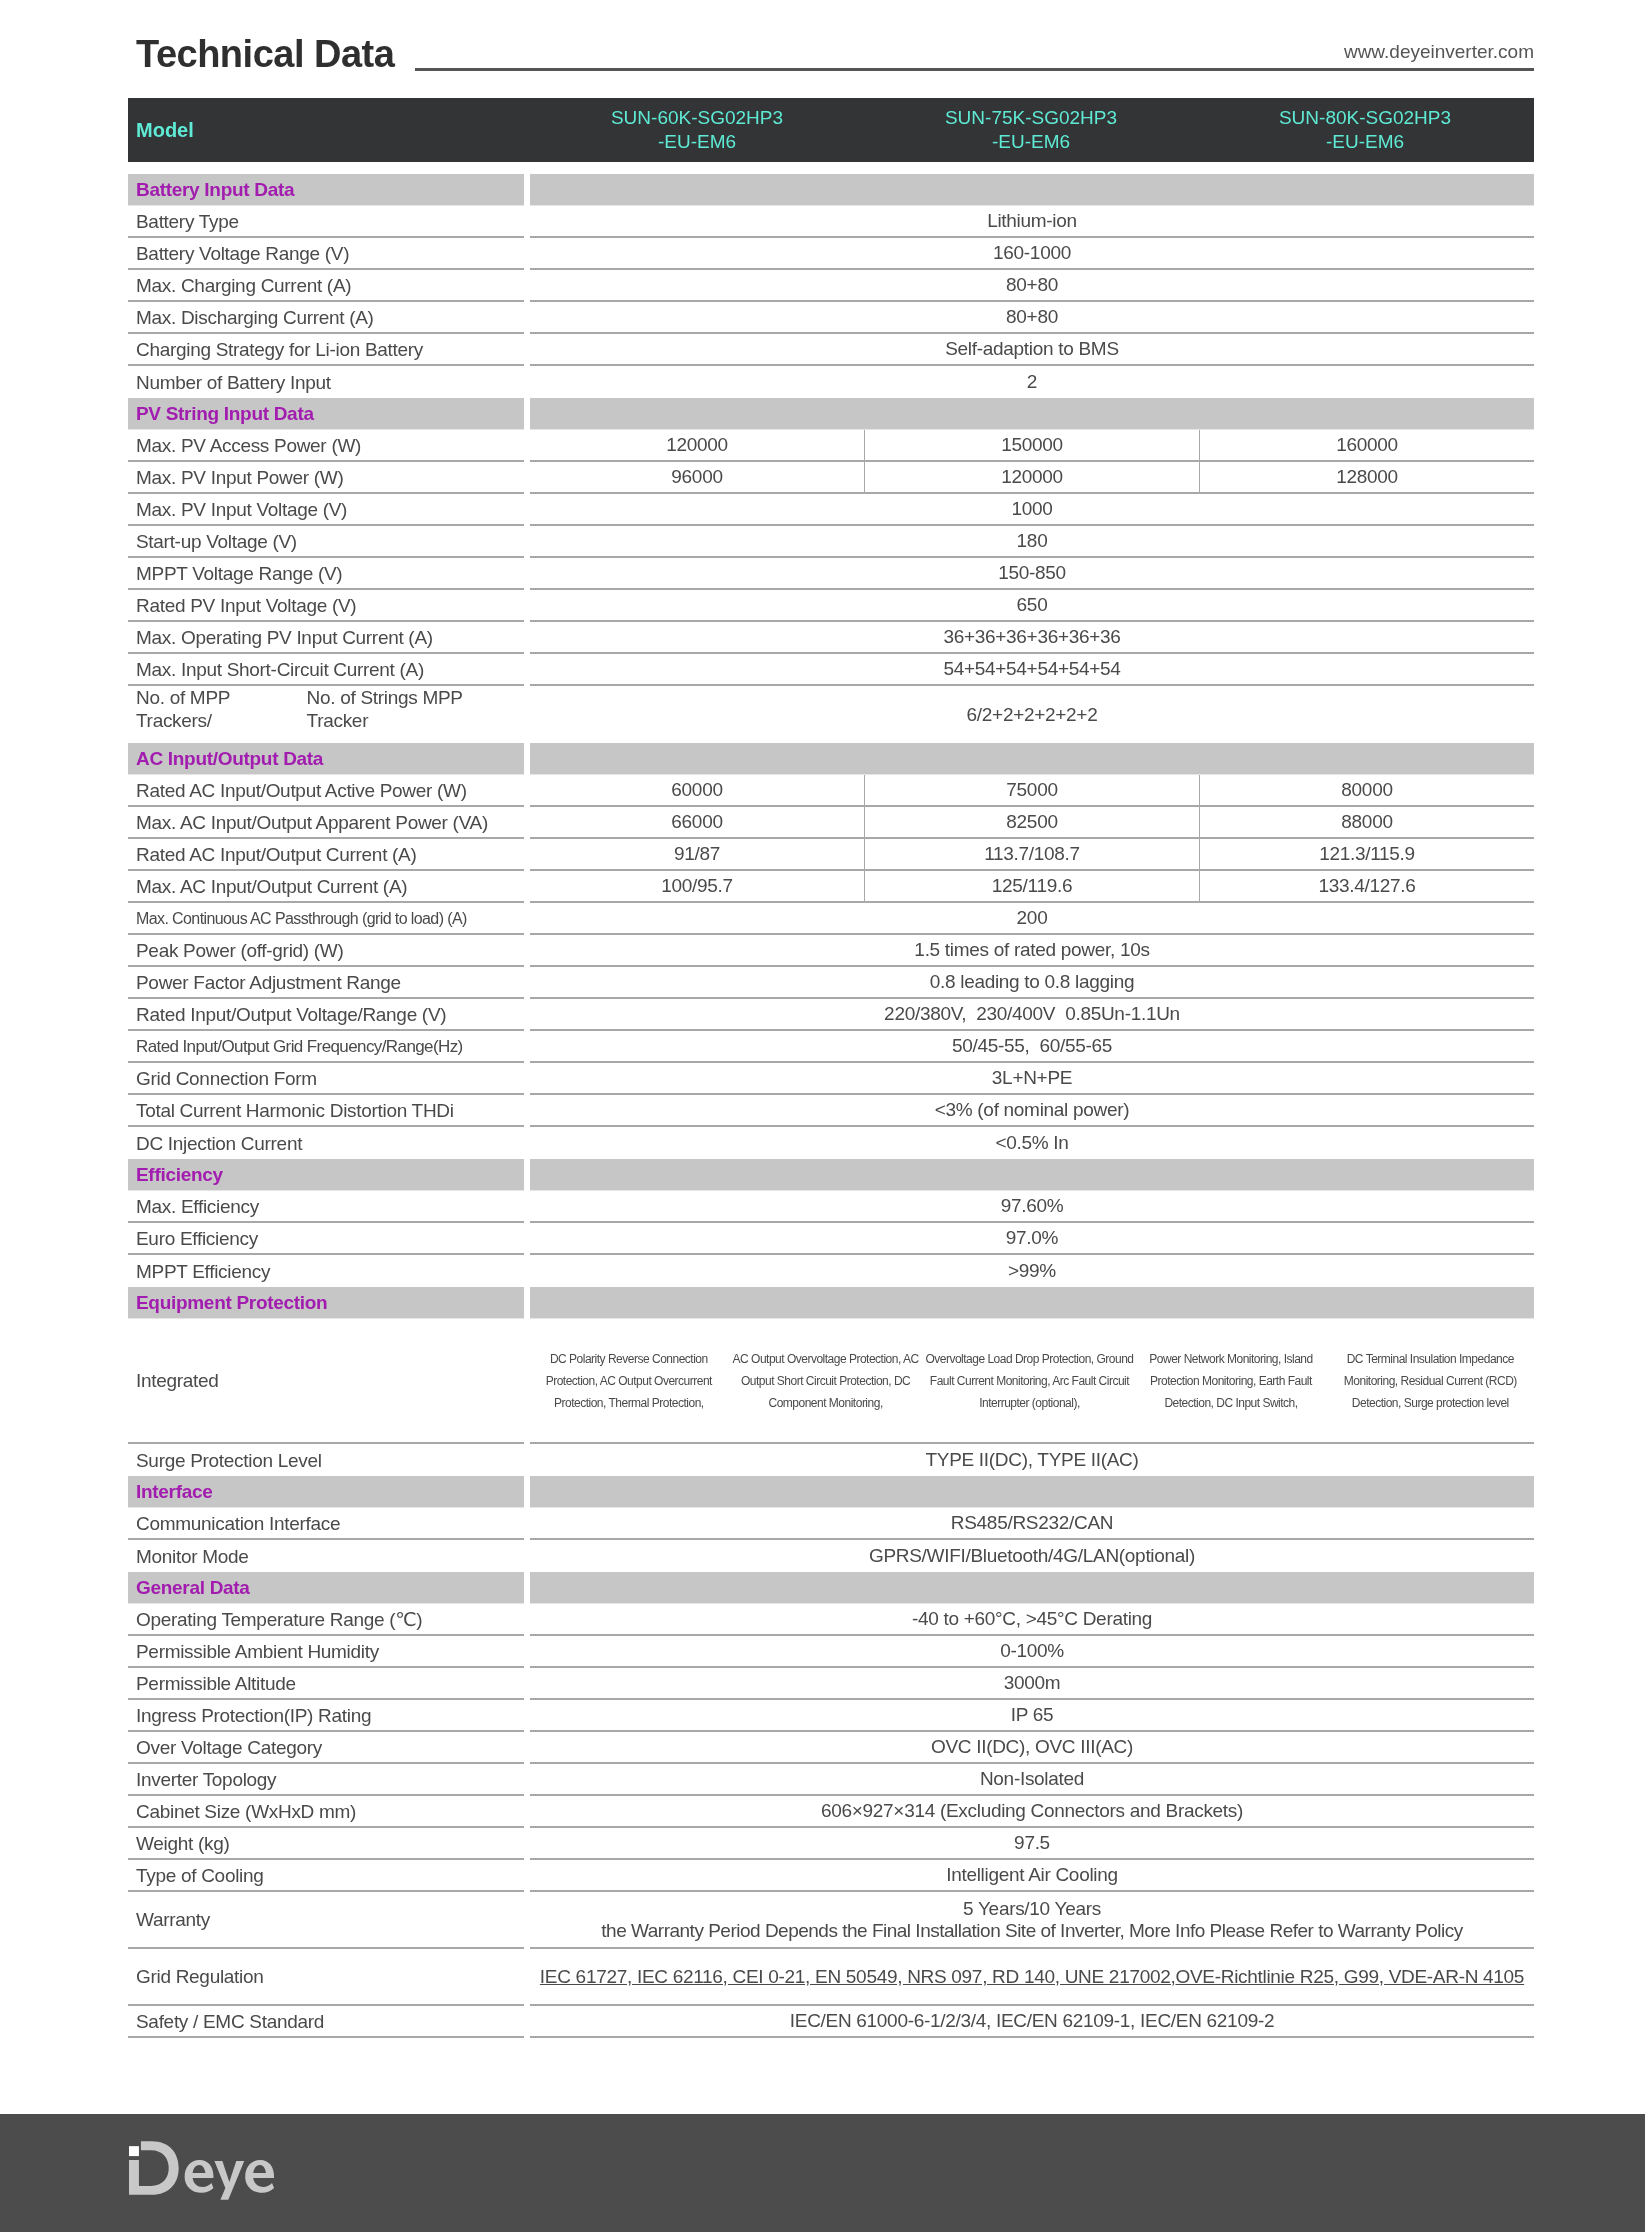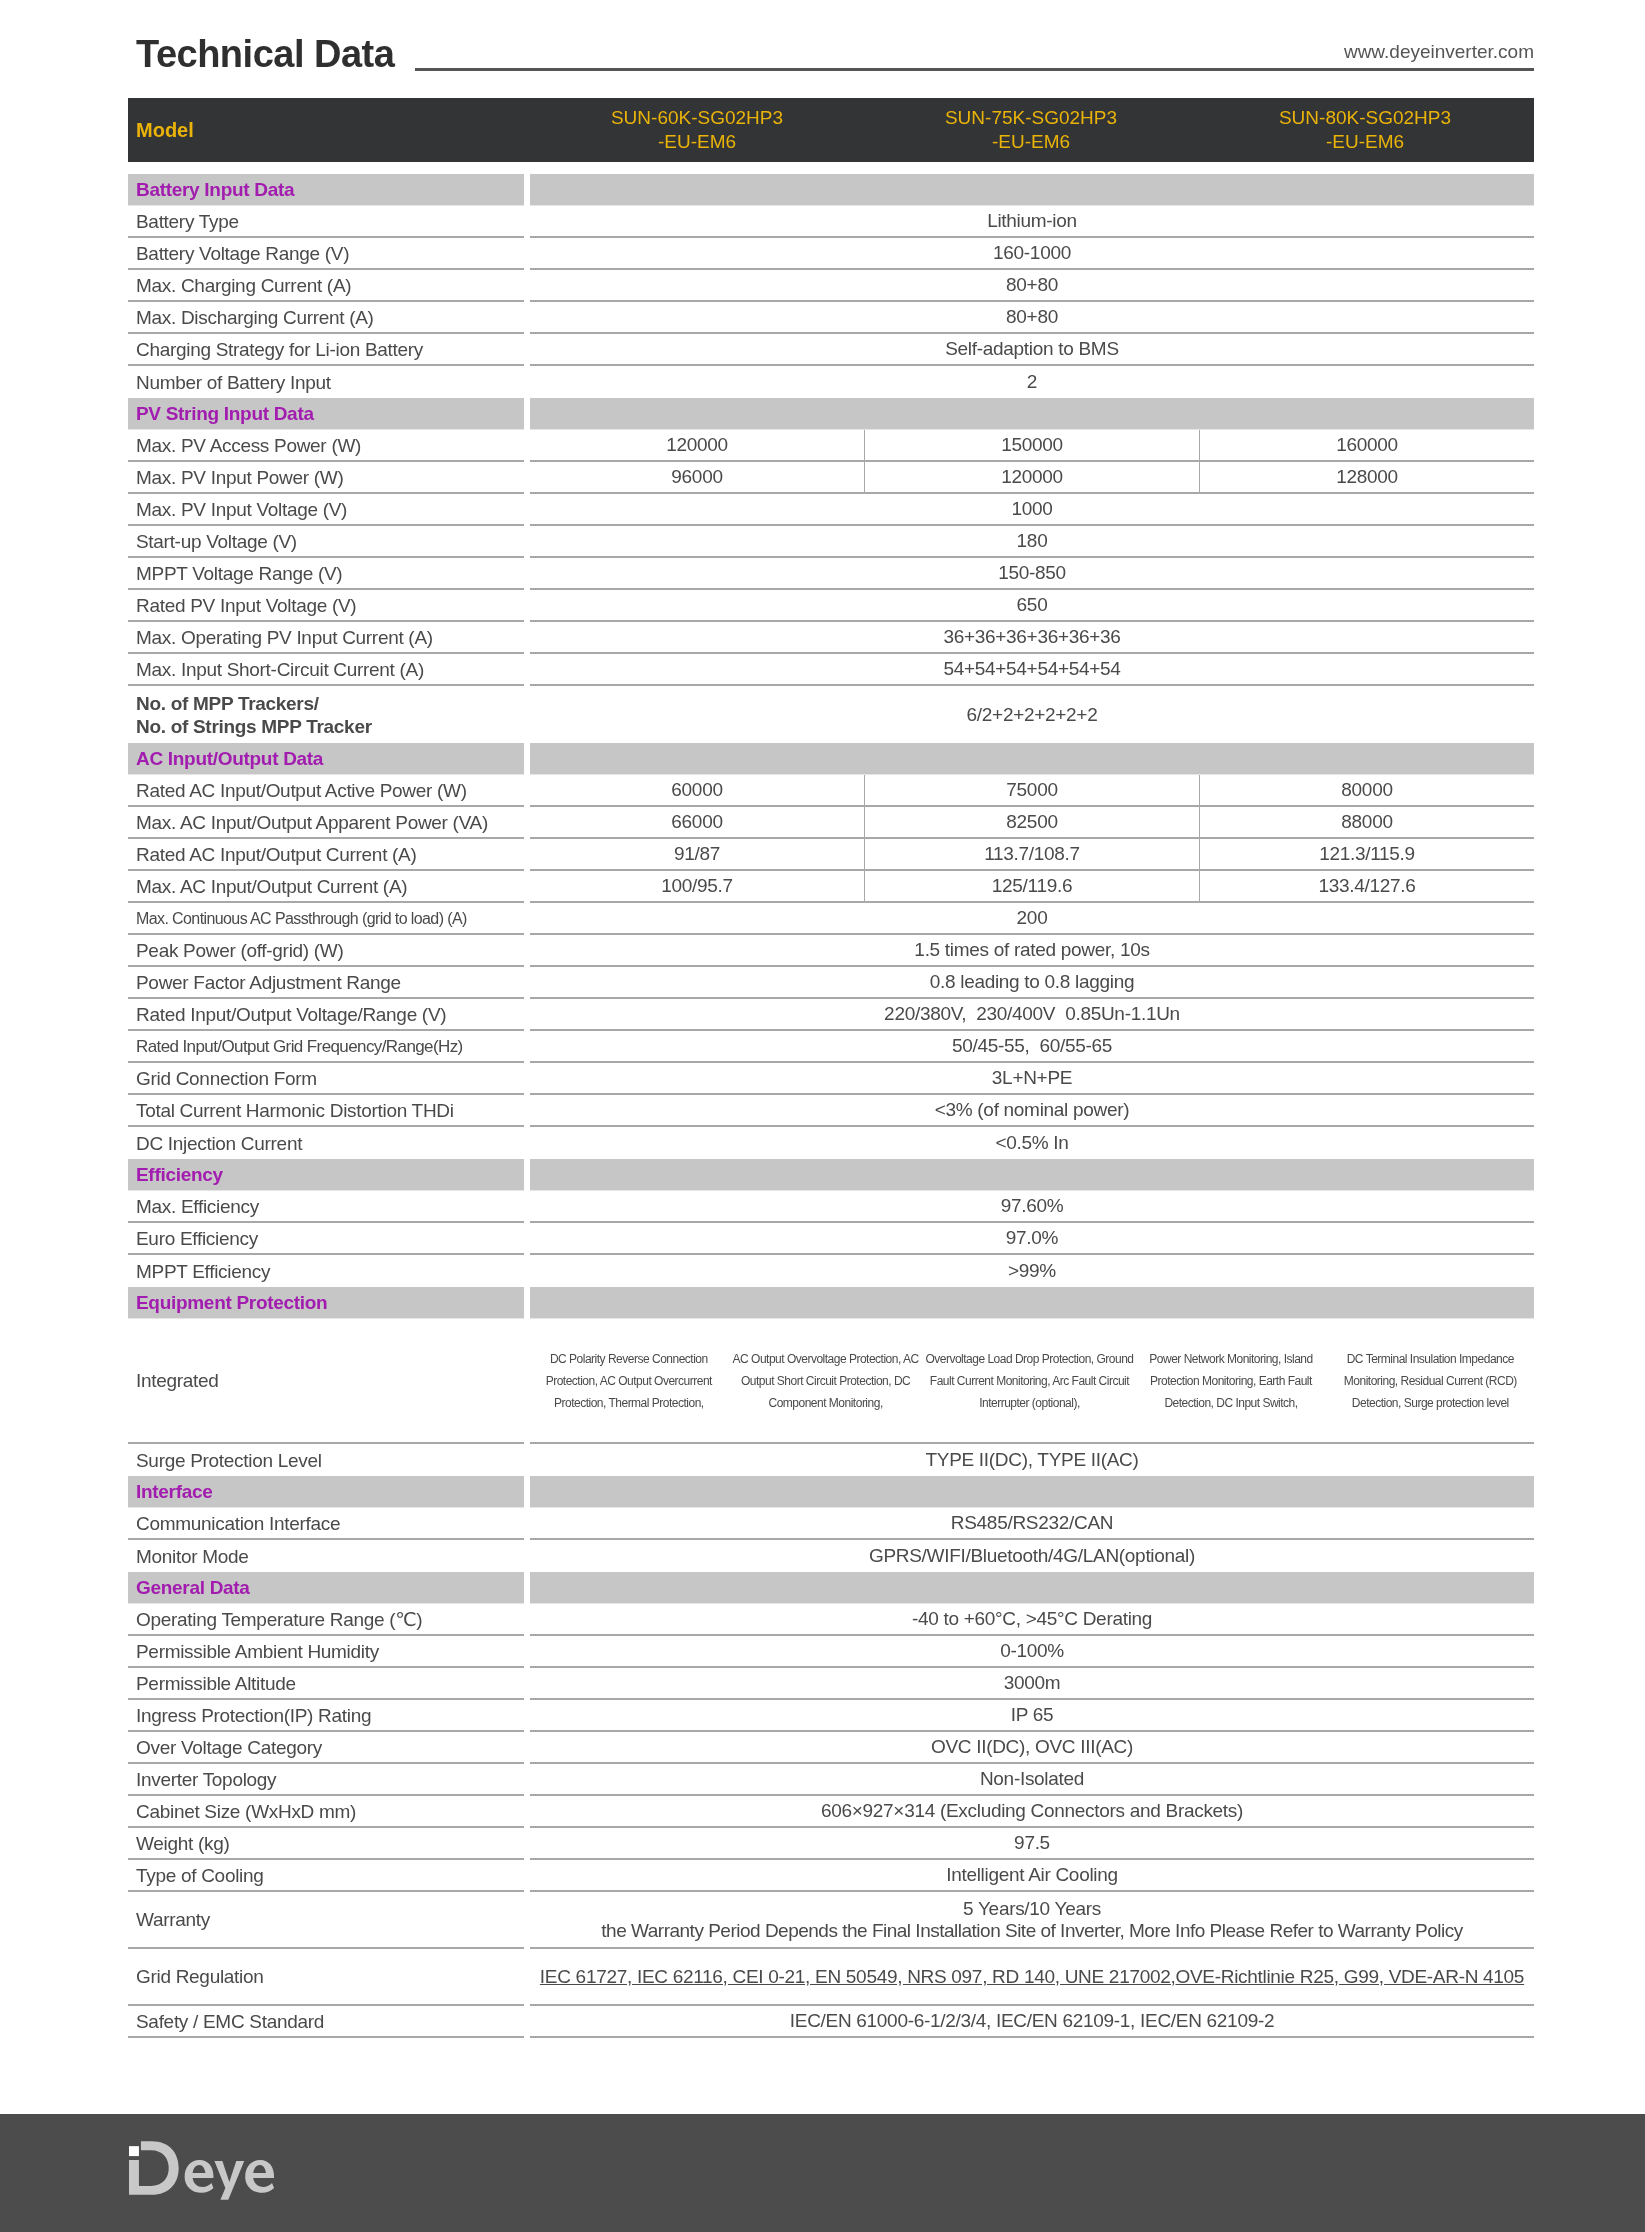--- a/index.html
+++ b/index.html
@@ -16,21 +16,21 @@
     line-height: 52px;
   }
   .title-rule {
     position: absolute; left: 279px; right: 0; top: 40px; height: 3px; background: #555;
   }
   .site {
     position: absolute; right: 0; top: 12px; font-size: 19px; color: #555; line-height: 24px;
   }
   .model-head {
     position: absolute; left: 128px; top: 98px; width: 1406px; height: 64px;
-    background: #333436; color: #eab308; display: flex; align-items: center;
+    background: #333436; color: #5eead4; display: flex; align-items: center;
   }
   .model-head .lbl { width: 402px; padding-left: 8px; font-weight: bold; font-size: 20px; box-sizing: border-box; }
   .model-head .mcol { width: 334px; text-align: center; font-size: 19px; line-height: 24px; }
   .table { position: absolute; left: 128px; top: 174px; width: 1406px; }
   .row { display: flex; height: 32px; }
   .row .lab {
     width: 396px; box-sizing: border-box; padding-left: 8px;
     display: flex; align-items: center; font-size: 19px; color: #4a4a4a;
     border-bottom: 2px solid #a8a8a8; letter-spacing: -0.3px; line-height: 23px;
   }
@@ -150,21 +150,21 @@
     </div>
   <div class="row">
       <div class="lab">Max. Operating PV Input Current (A)</div>
       <div class="val">36+36+36+36+36+36</div>
     </div>
   <div class="row">
       <div class="lab">Max. Input Short-Circuit Current (A)</div>
       <div class="val">54+54+54+54+54+54</div>
     </div>
   <div class="row h2 nob">
-    <div class="lab" style="flex-direction:column;align-items:flex-start;justify-content:center;font-weight:bold;">
+    <div class="lab" style="align-items:flex-start;justify-content:center;">
       <div>No. of MPP Trackers/</div>
       <div>No. of Strings MPP Tracker</div>
     </div>
     <div class="val">6/2+2+2+2+2+2</div>
   </div>
 
   <div class="row sec">
     <div class="lab">AC Input/Output Data</div>
     <div class="val"></div>
   </div>

